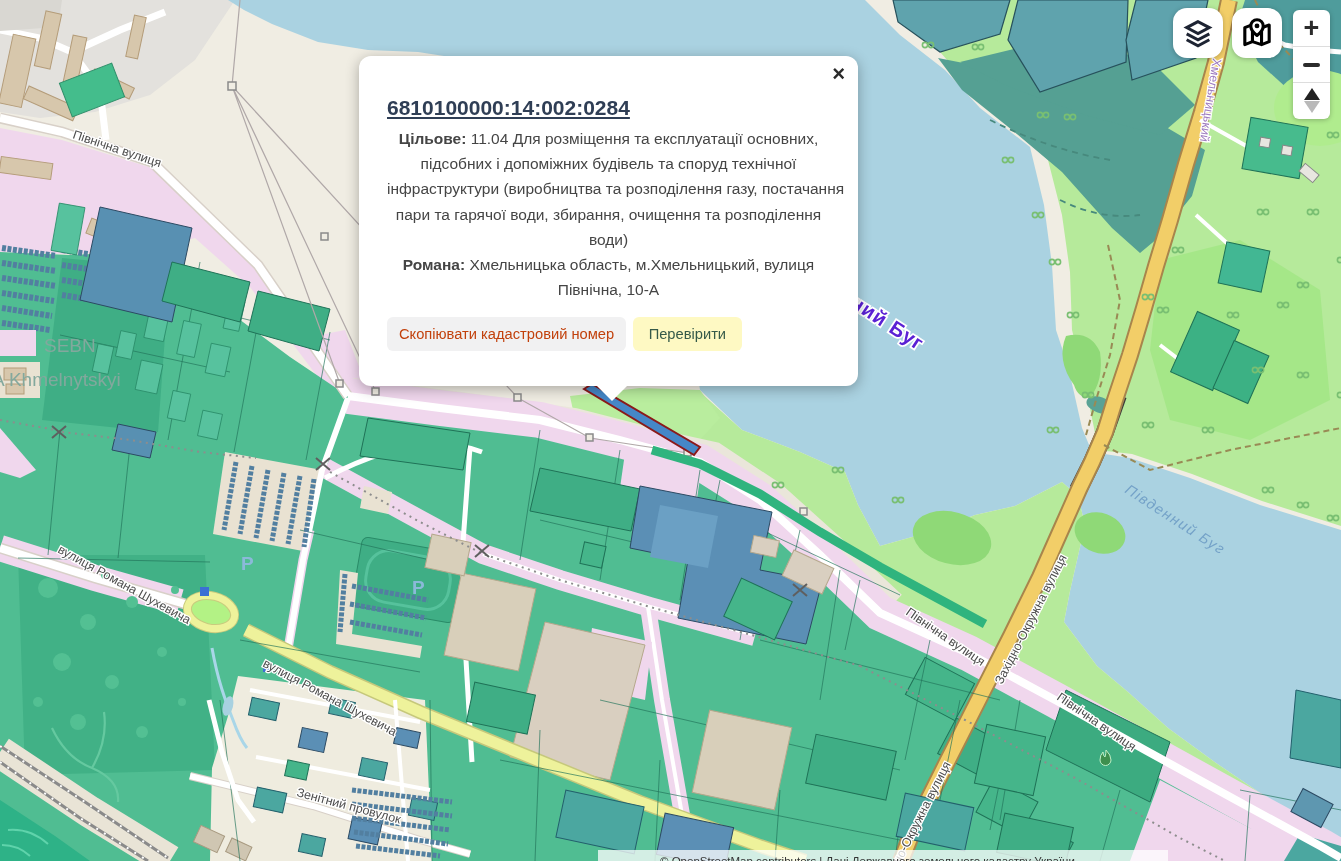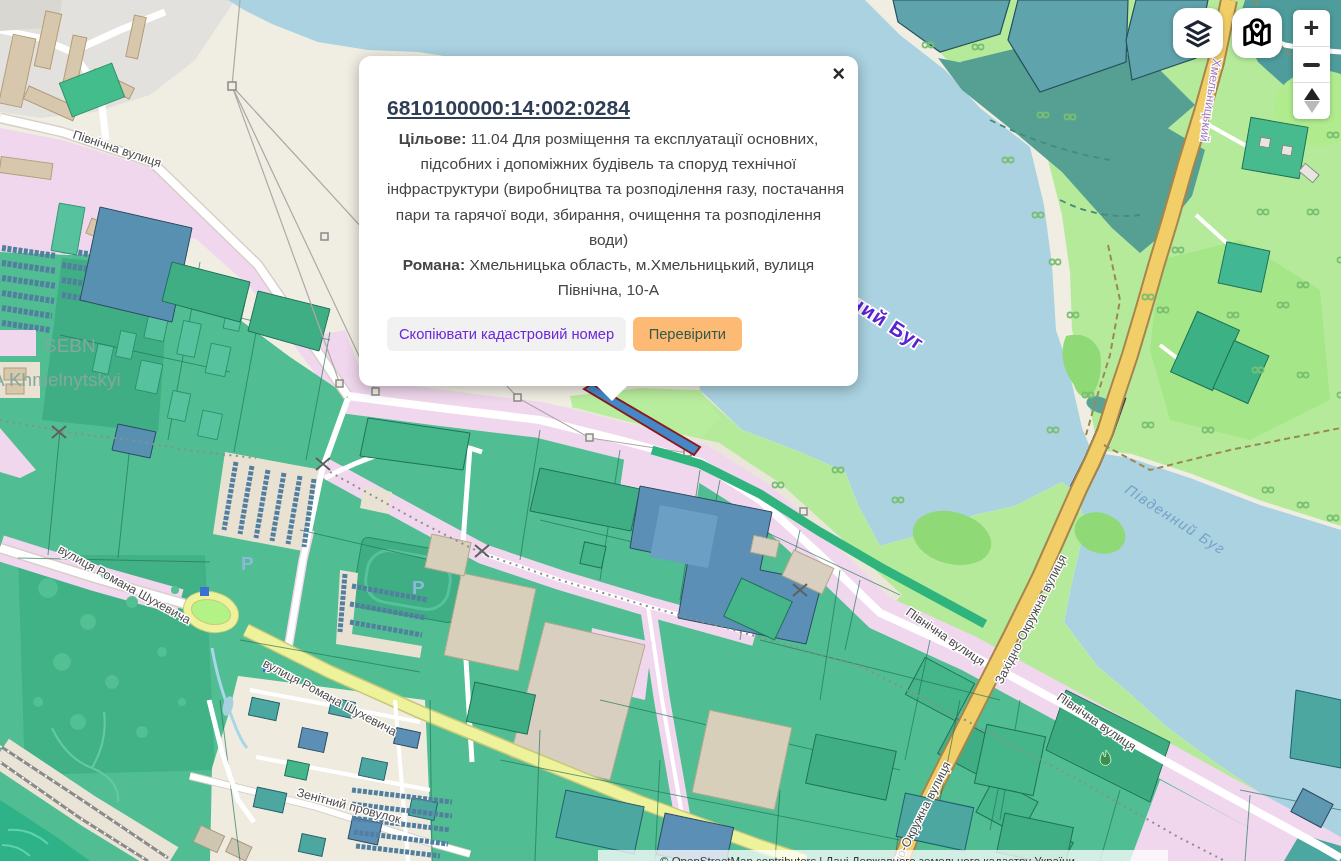--- a/index.html
+++ b/index.html
@@ -438,22 +438,22 @@
 <b>Цільове:</b> 11.04 Для розміщення та експлуатації основних,<br>
 підсобних і допоміжних будівель та споруд технічної<br>
 інфраструктури (виробництва та розподілення газу, постачання<br>
 пари та гарячої води, збирання, очищення та розподілення<br>
 води)<br>
 <b>Романа:</b> Хмельницька область, м.Хмельницький, вулиця<br>
 Північна, 10-А
 </div>
 
 <div style="margin-top:15px;">
-<span style="display:inline-block;background:#f1f1f2;border-radius:6px;font-size:14.7px;color:#6d28d9;padding:9px 12px;">Скопіювати кадастровий номер</span>
-<span style="display:inline-block;background:#fdba74;border-radius:6px;font-size:14.7px;color:#355a49;padding:9px 16px;margin-left:2px;">Перевірити</span>
+<span style="display:inline-block;background:#f1f1f2;border-radius:6px;font-size:14.7px;color:#c2410c;padding:9px 12px;">Скопіювати кадастровий номер</span>
+<span style="display:inline-block;background:#fef9c3;border-radius:6px;font-size:14.7px;color:#355a49;padding:9px 16px;margin-left:2px;">Перевірити</span>
 </div>
 </div>
 
 <div style="position:absolute;right:13px;top:5px;font-size:22px;color:#2b2b2b;font-weight:600;font-family:'Liberation Sans',sans-serif;">×</div>
 </div>
 
 <div style="position:absolute;left:1173px;top:8px;width:50px;height:50px;background:#fff;border-radius:14px;box-shadow:0 1px 5px rgba(0,0,0,0.25);z-index:5;display:flex;align-items:center;justify-content:center;">
 <svg width="34" height="34" viewBox="0 0 24 24" fill="none" stroke="#1e2433" stroke-width="2.1" stroke-linejoin="miter">
 <path d="M12 4 4 8.2l8 4.2 8-4.2z"></path>
 <path d="M4 12.6l8 4.2 8-4.2"></path>

